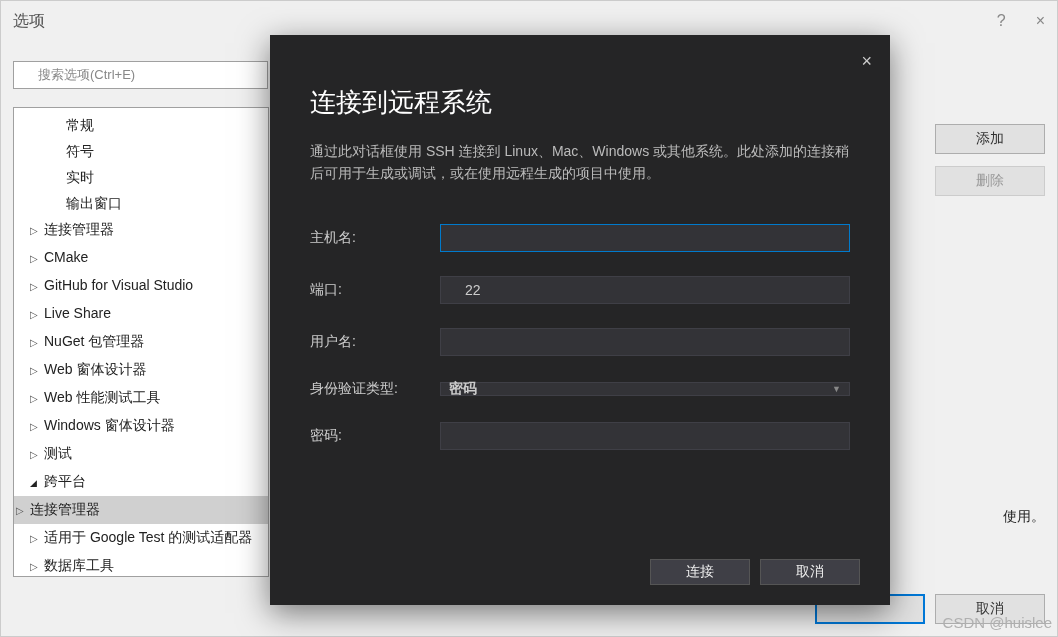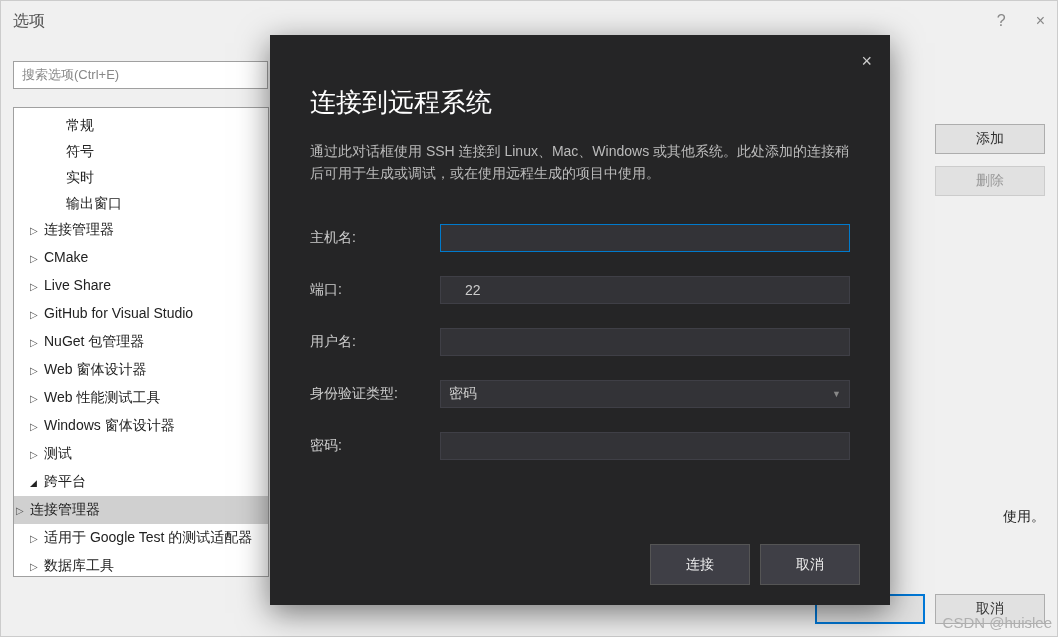--- a/index.html
+++ b/index.html
@@ -33,21 +33,21 @@
       display: flex;
       gap: 30px;
       color: #888;
       font-size: 16px;
     }
     .search-box {
       width: 255px;
       height: 28px;
       border: 1px solid #a0a0a0;
       background: #fff;
-      padding: 0 8px;
+      padding: 0 24px;
       color: #888;
       display: flex;
       align-items: center;
       position: absolute;
       top: 60px; left: 12px;
     }
     .tree {
       position: absolute;
       top: 93px; left: 12px;
       width: 256px;
@@ -181,45 +181,46 @@
       border: 1px solid #3f3f46;
       color: #ccc;
       padding: 0 24px;
       font-size: 14px;
     }
     .form-input.focused {
       border: 1px solid #007acc;
     }
     .form-select {
       flex: 1;
-      height: 28px;
+      height: 14px;
       background: #333337;
       border: 1px solid #3f3f46;
       color: #ccc;
       padding: 0 8px;
       font-size: 14px;
       display: flex;
       align-items: center;
       justify-content: space-between;
       cursor: pointer;
+      font-weight: bold;
     }
     .dropdown-caret {
       font-size: 9px;
       color: #888;
     }
     .modal-buttons {
       position: absolute;
       bottom: 20px;
       right: 30px;
       display: flex;
       gap: 10px;
     }
     .dark-btn {
       width: 100px;
-      height: 41px;
+      height: 26px;
       background: #3f3f46;
       border: 1px solid #555;
       color: #eee;
       font-size: 14px;
       display: flex;
       align-items: center;
       justify-content: center;
       cursor: pointer;
     }
     .watermark {
@@ -248,22 +249,22 @@
     <span>搜索选项(Ctrl+E)</span>
   </div>
 
   <div class="tree">
     <div class="tree-item child">常规</div>
     <div class="tree-item child">符号</div>
     <div class="tree-item child">实时</div>
     <div class="tree-item child">输出窗口</div>
     <div class="tree-item sub expandable">连接管理器</div>
     <div class="tree-item sub expandable">CMake</div>
+    <div class="tree-item sub expandable">GitHub for Visual Studio</div>
     <div class="tree-item sub expandable">Live Share</div>
-    <div class="tree-item sub expandable">GitHub for Visual Studio</div>
     <div class="tree-item sub expandable">NuGet 包管理器</div>
     <div class="tree-item sub expandable">Web 窗体设计器</div>
     <div class="tree-item sub expandable">Web 性能测试工具</div>
     <div class="tree-item sub expandable">Windows 窗体设计器</div>
     <div class="tree-item sub expandable">测试</div>
     <div class="tree-item sub expanded">跨平台</div>
     <div class="tree-item sub-child expandable selected">连接管理器</div>
     <div class="tree-item sub expandable">适用于 Google Test 的测试适配器</div>
     <div class="tree-item sub expandable">数据库工具</div>
 

